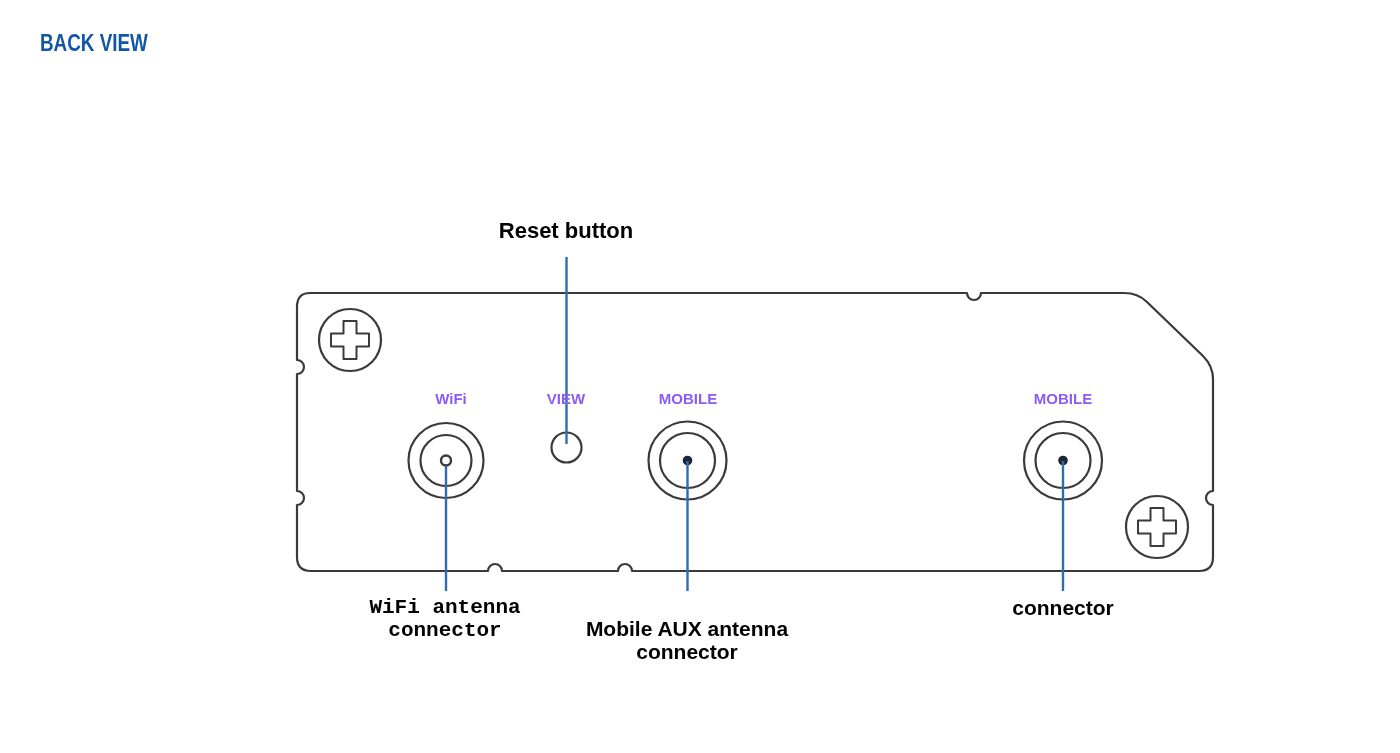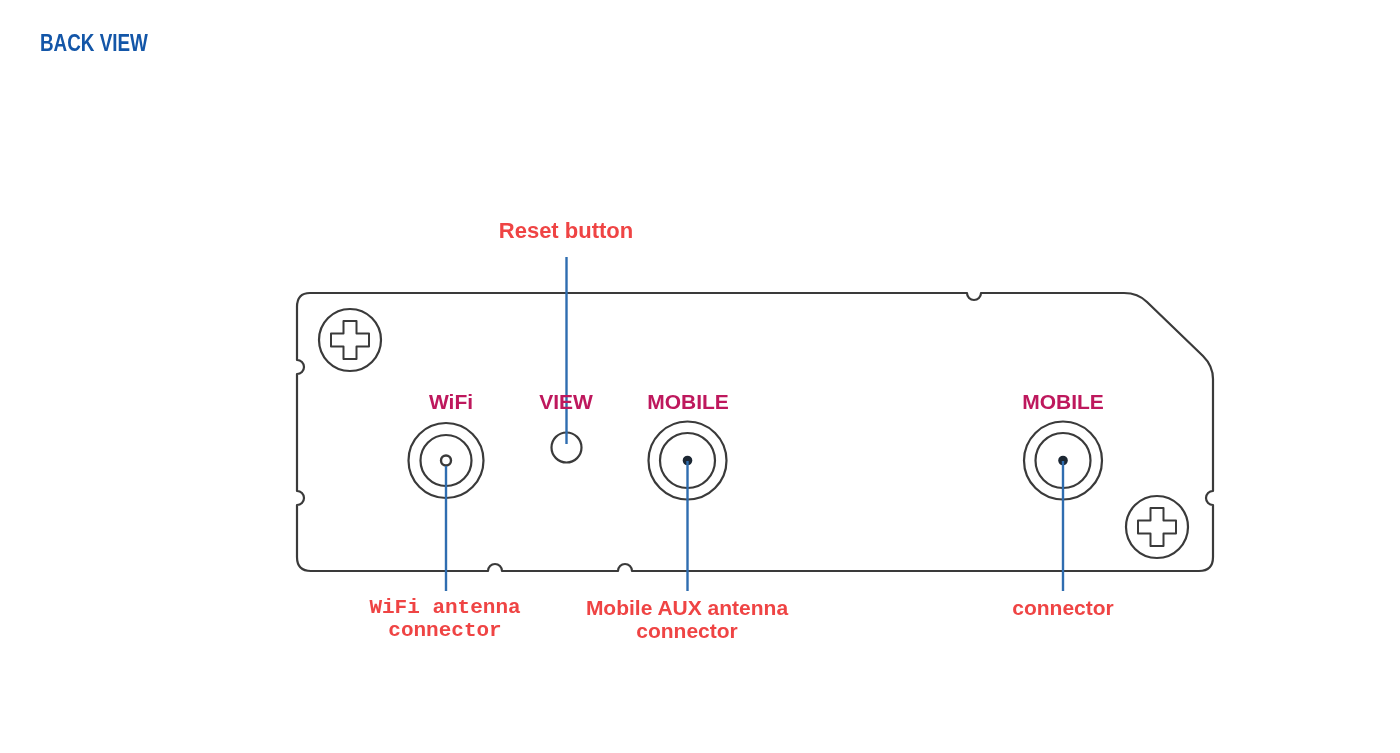--- a/index.html
+++ b/index.html
@@ -31,32 +31,32 @@
   .diagram-svg {
     position: absolute;
     left: 0;
     top: 0;
     width: 1400px;
     height: 753px;
   }
   .port-label {
     position: absolute;
     transform: translateX(-50%);
-    font-size: 21px;
+    font-size: 15px;
     font-weight: 700;
-    color: #be185d;
+    color: #8b5cf6;
     white-space: nowrap;
     letter-spacing: 0px;
   }
   .callout {
     position: absolute;
     transform: translateX(-50%);
     font-size: 21px;
     font-weight: 600;
-    color: #ef4444;
+    color: #000000;
     text-align: center;
     line-height: 23px;
     white-space: nowrap;
   }
   .callout-top {
     font-size: 22px;
   }
 </style>
 </head>
 <body>
@@ -121,21 +121,21 @@
   <div class="port-label" style="left:688px; top:390px;">MOBILE</div>
   <div class="port-label" style="left:1063px; top:390px;">MOBILE</div>
 
   <div class="callout callout-top" style="left:566px; top:219px;">Reset button</div>
 
   <div class="callout" style="left:445px; top:596px;font-family:Liberation Mono, monospace;">
     <div>WiFi antenna</div>
     <div>connector</div>
   </div>
 
-  <div class="callout" style="left:687px; top:596px;">
+  <div class="callout" style="left:687px; top:617px;">
     <div>Mobile AUX antenna</div>
     <div>connector</div>
   </div>
 
   <div class="callout" style="left:1063px; top:596px;">
     <div>connector</div>
   </div>
 
 </div>
 

